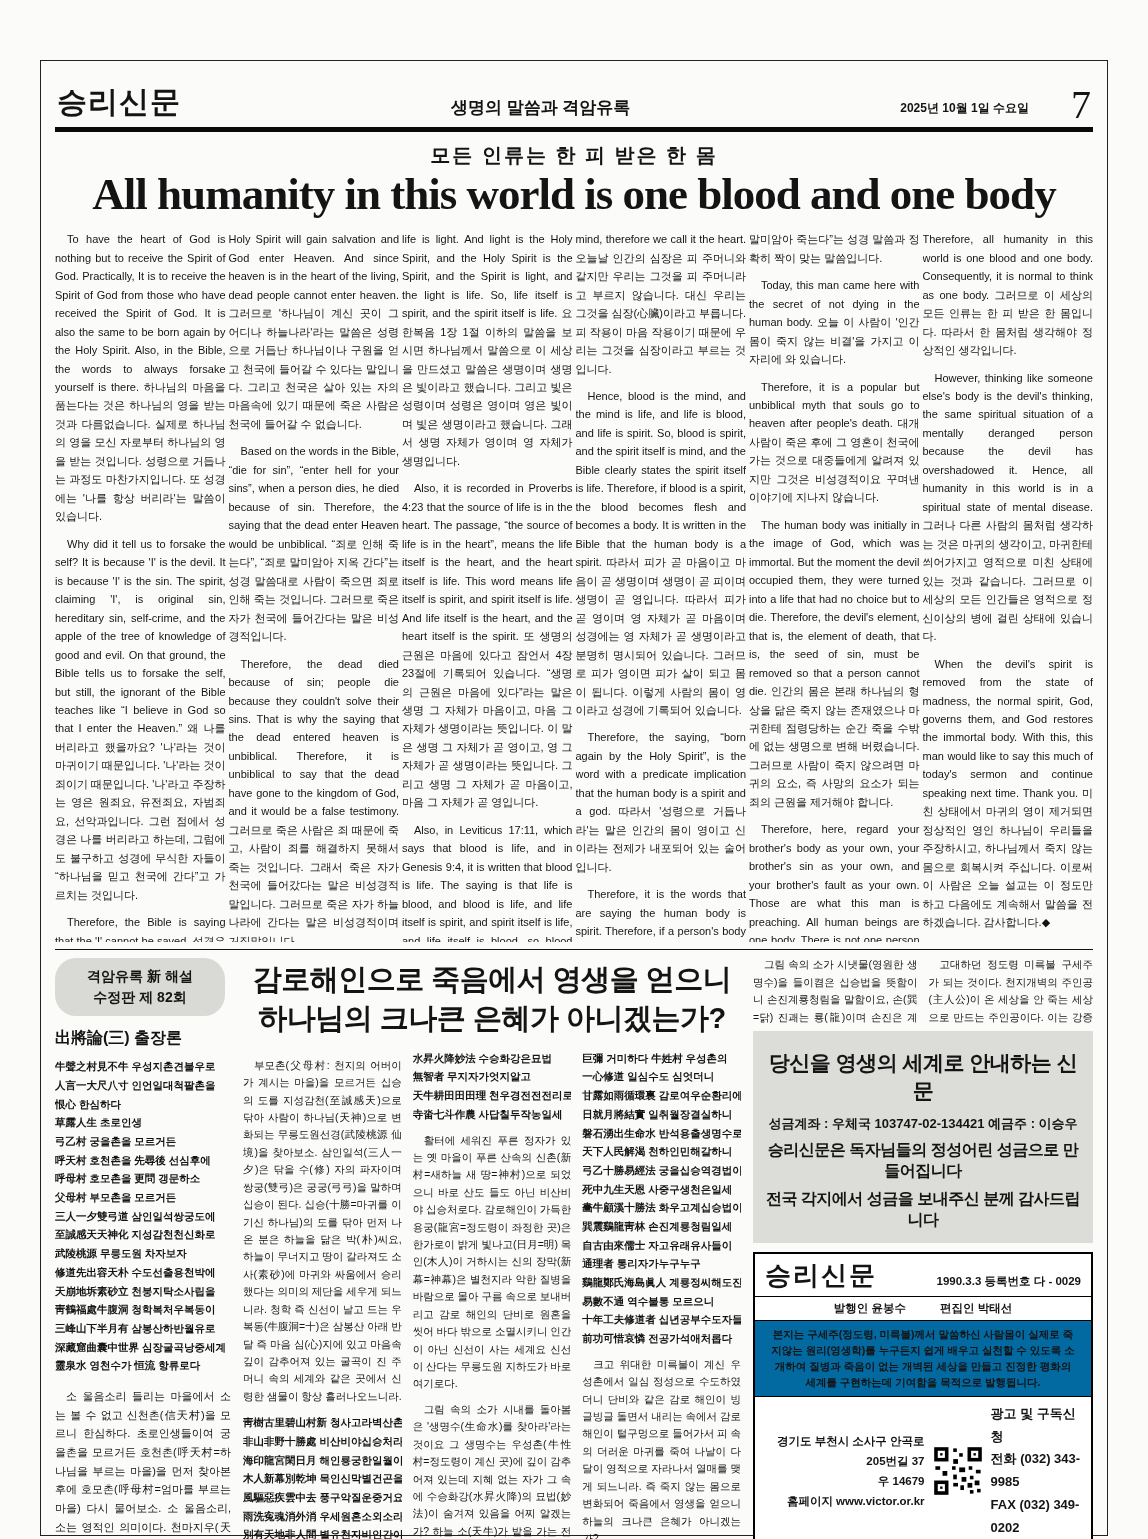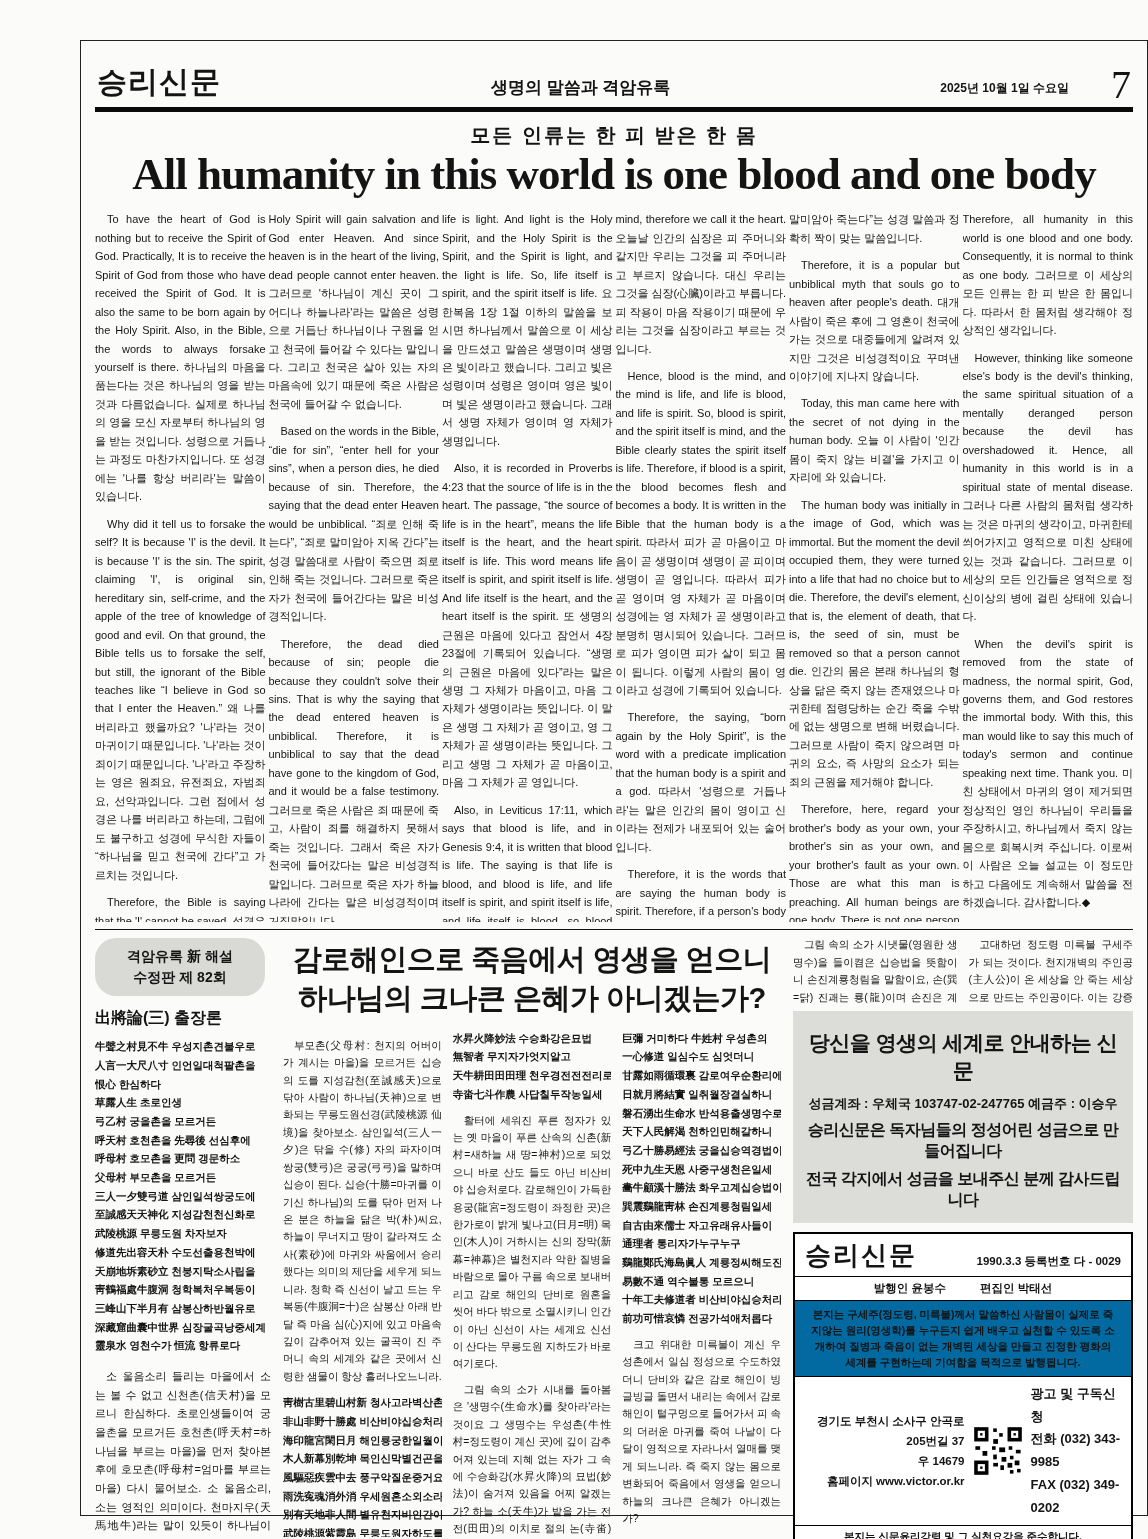--- a/index.html
+++ b/index.html
@@ -3,23 +3,23 @@
 <meta charset="utf-8">
 <style>
   html,body{margin:0;padding:0;}
   body{
     width:1148px;height:1539px;background:#fbfbf9;color:#141414;
     font-family:"Liberation Sans","DejaVu Sans",sans-serif;
     position:relative;overflow:hidden;
     -webkit-font-smoothing:antialiased;
   }
   .sheet{
-    position:absolute;left:40px;top:40px;width:1068px;height:1476px;
+    position:absolute;left:40px;top:60px;width:1068px;height:1476px;
     border-left:1px solid #222;border-right:1px solid #222;border-bottom:1px solid #222;border-top:1px solid #222;
-    box-sizing:border-box;padding:6px 14px 8px;background:#fbfbf9;margin-left:40px;
+    box-sizing:border-box;padding:6px 14px 8px;background:#fbfbf9;
   }
   
   .hdr{display:flex;align-items:flex-end;justify-content:space-between;height:52px;padding:4px 2px 2px;}
   .masthead{font-size:30px;font-weight:900;letter-spacing:1px;}
   .hdr-center{font-size:17px;font-weight:800;padding-bottom:4px;}
   .hdr-right{display:flex;align-items:flex-end;gap:30px;}
   .hdr-date{font-size:12px;font-weight:700;padding-bottom:6px;}
   .hdr-page{font-family:"Liberation Serif","DejaVu Serif",serif;font-size:40px;font-weight:400;line-height:.9;padding-left:12px;}
   .toprule{height:5px;background:#0a0a0a;margin-top:2px;}
   
@@ -106,22 +106,22 @@
         <p>Also, in Leviticus 17:11, which says that blood is life, and in Genesis 9:4, it is written that blood is life. The saying is that life is blood, and blood is life, and life itself is spirit, and spirit itself is life, and life itself is blood, so blood itself is spirit. These Bible verses are very scientific. 또 피가 생명이라는 레위기 17장 11절과 창세기 9장 4절에는 피가 생명이라고 적혀 있습니다. 생명이 피이고, 피가 생명이며, 생명 자체가 영이고, 영 자체가 생명이며, 생명 자체가 피이므로, 피 자체가 영입니다. 이 성경 구절들은 너무나 과학적입니다.</p>
       </div>
     <div class="col cont">
         <p>mind, therefore we call it the heart. 오늘날 인간의 심장은 피 주머니와 같지만 우리는 그것을 피 주머니라고 부르지 않습니다. 대신 우리는 그것을 심장(心臟)이라고 부릅니다. 피 작용이 마음 작용이기 때문에 우리는 그것을 심장이라고 부르는 것입니다.</p>
         <p>Hence, blood is the mind, and the mind is life, and life is blood, and life is spirit. So, blood is spirit, and the spirit itself is mind, and the Bible clearly states the spirit itself is life. Therefore, if blood is a spirit, the blood becomes flesh and becomes a body. It is written in the Bible that the human body is a spirit. 따라서 피가 곧 마음이고 마음이 곧 생명이며 생명이 곧 피이며 생명이 곧 영입니다. 따라서 피가 곧 영이며 영 자체가 곧 마음이며 성경에는 영 자체가 곧 생명이라고 분명히 명시되어 있습니다. 그러므로 피가 영이면 피가 살이 되고 몸이 됩니다. 이렇게 사람의 몸이 영이라고 성경에 기록되어 있습니다.</p>
         <p>Therefore, the saying, “born again by the Holy Spirit”, is the word with a predicate implication that the human body is a spirit and a god. 따라서 '성령으로 거듭나라'는 말은 인간의 몸이 영이고 신이라는 전제가 내포되어 있는 술어입니다.</p>
         <p>Therefore, it is the words that are saying the human body is spirit. Therefore, if a person's body is a spirit, the person's body must not die so that we can say the person's spirit is not dead. In contrast, if a person's body dies, it tells the person's spirit died also. Therefore, this translation is the mate that exactly matches the Bible saying, “Man dies for sin.” 그러므로 사람의 몸이 영이라는 말씀입니다. 그러므로 사람의 몸이 영이라면 사람의 몸이 죽지 않아야 사람의 영이 죽지 않는다고 할 수 있습니다. 반면에 사람의 몸이 죽으면 그 사람의 영혼도 죽는다는 뜻입니다. 그러므로 이렇게 풀이하는 것은 “사람이 죄로</p>
       </div>
     <div class="col cont">
         <p>말미암아 죽는다”는 성경 말씀과 정확히 짝이 맞는 말씀입니다.</p>
+        <p>Today, this man came here with the secret of not dying in the human body. 오늘 이 사람이 '인간 몸이 죽지 않는 비결'을 가지고 이 자리에 와 있습니다.</p>
         <p>Therefore, it is a popular but unbiblical myth that souls go to heaven after people's death. 대개 사람이 죽은 후에 그 영혼이 천국에 가는 것으로 대중들에게 알려져 있지만 그것은 비성경적이요 꾸며낸 이야기에 지나지 않습니다.</p>
-        <p>Today, this man came here with the secret of not dying in the human body. 오늘 이 사람이 '인간 몸이 죽지 않는 비결'을 가지고 이 자리에 와 있습니다.</p>
         <p>The human body was initially in the image of God, which was immortal. But the moment the devil occupied them, they were turned into a life that had no choice but to die. Therefore, the devil's element, that is, the element of death, that is, the seed of sin, must be removed so that a person cannot die. 인간의 몸은 본래 하나님의 형상을 닮은 죽지 않는 존재였으나 마귀한테 점령당하는 순간 죽을 수밖에 없는 생명으로 변해 버렸습니다. 그러므로 사람이 죽지 않으려면 마귀의 요소, 즉 사망의 요소가 되는 죄의 근원을 제거해야 합니다.</p>
         <p>Therefore, here, regard your brother's body as your own, your brother's sin as your own, and your brother's fault as your own. Those are what this man is preaching. All human beings are one body. There is not one person who is not one body. 그러므로 여기(승리제단)에서는 '형제의 몸을 내 몸처럼 여기고, 형제의 죄를 내 죄로 여기고, 네 형제의 잘못을 나의 잘못으로 여기라.' 바로 이것이 이 사람의 설교입니다. 인류는 한 몸입니다. 한 몸이 아닌 사람은 한 사람도 없습니다.</p>
       </div>
     <div class="col cont">
         <p>Therefore, all humanity in this world is one blood and one body. Consequently, it is normal to think as one body. 그러므로 이 세상의 모든 인류는 한 피 받은 한 몸입니다. 따라서 한 몸처럼 생각해야 정상적인 생각입니다.</p>
         <p>However, thinking like someone else's body is the devil's thinking, the same spiritual situation of a mentally deranged person because the devil has overshadowed it. Hence, all humanity in this world is in a spiritual state of mental disease. 그러나 다른 사람의 몸처럼 생각하는 것은 마귀의 생각이고, 마귀한테 씌어가지고 영적으로 미친 상태에 있는 것과 같습니다. 그러므로 이 세상의 모든 인간들은 영적으로 정신이상의 병에 걸린 상태에 있습니다.</p>
         <p>When the devil's spirit is removed from the state of madness, the normal spirit, God, governs them, and God restores the immortal body. With this, this man would like to say this much of today's sermon and continue speaking next time. Thank you. 미친 상태에서 마귀의 영이 제거되면 정상적인 영인 하나님이 우리들을 주장하시고, 하나님께서 죽지 않는 몸으로 회복시켜 주십니다. 이로써 이 사람은 오늘 설교는 이 정도만 하고 다음에도 계속해서 말씀을 전하겠습니다. 감사합니다.◆</p>
       </div>
   </div>
 
@@ -201,21 +201,21 @@
               <div>磐石湧出生命水 반석용출생명수로</div>
               <div>天下人民解渴 천하인민해갈하니</div>
               <div>弓乙十勝易經法 궁을십승역경법이</div>
               <div>死中九生天恩 사중구생천은일세</div>
               <div>畵牛顧溪十勝法 화우고계십승법이</div>
               <div>巽震鷄龍靑林 손진계룡청림일세</div>
               <div>自古由來儒士 자고유래유사들이</div>
               <div>通理者 통리자가누구누구</div>
               <div>鷄龍鄭氏海島眞人 계룡정씨해도진인</div>
               <div>易數不通 역수불통 모르으니</div>
-              <div>十年工夫修道者 비산비야십승처라</div>
+              <div>十年工夫修道者 십년공부수도자들</div>
               <div>前功可惜哀憐 전공가석애처롭다</div>
             </div>
           <div>
               <p>크고 위대한 미륵불이 계신 우성촌에서 일심 정성으로 수도하였더니 단비와 같은 감로 해인이 빙글빙글 돌면서 내리는 속에서 감로해인이 털구멍으로 들어가서 피 속의 더러운 마귀를 죽여 나날이 다달이 영적으로 자라나서 열매를 맺게 되느니라. 즉 죽지 않는 몸으로 변화되어 죽음에서 영생을 얻으니 하늘의 크나큰 은혜가 아니겠는가?</p>
             </div>
         </div>
       </div>
     </div>
 
     <div class="mid-right">
@@ -226,21 +226,21 @@
         <div class="rcol">
           <div>
               <p>고대하던 정도령 미륵불 구세주가 되는 것이다. 천지개벽의 주인공(主人公)이 온 세상을 안 죽는 세상으로 만드는 주인공이다. 이는 강증산 선생이 말한 '내 뒤에 두 사람이 더 나온다'는 것과 같은 의미이다.</p>
             </div>
 
         </div>
       </div>
 
       <div class="donate">
         <div class="donate-title">당신을 영생의 세계로 안내하는 신문</div>
-        <div class="donate-acc">성금계좌 : 우체국 103747-02-247765  예금주 : 이승우</div>
+        <div class="donate-acc">성금계좌 : 우체국 103747-02-134421  예금주 : 이승우</div>
         <div class="donate-line">승리신문은 독자님들의 정성어린 성금으로 만들어집니다</div>
         <div class="donate-line">전국 각지에서 성금을 보내주신 분께 감사드립니다</div>
       </div>
 
       <div class="paper">
         <div class="paper-head">
           <div class="paper-name">승리신문</div>
           <div class="paper-reg">1990.3.3 등록번호 다 - 0029</div>
         </div>
         <div class="prule"></div>

